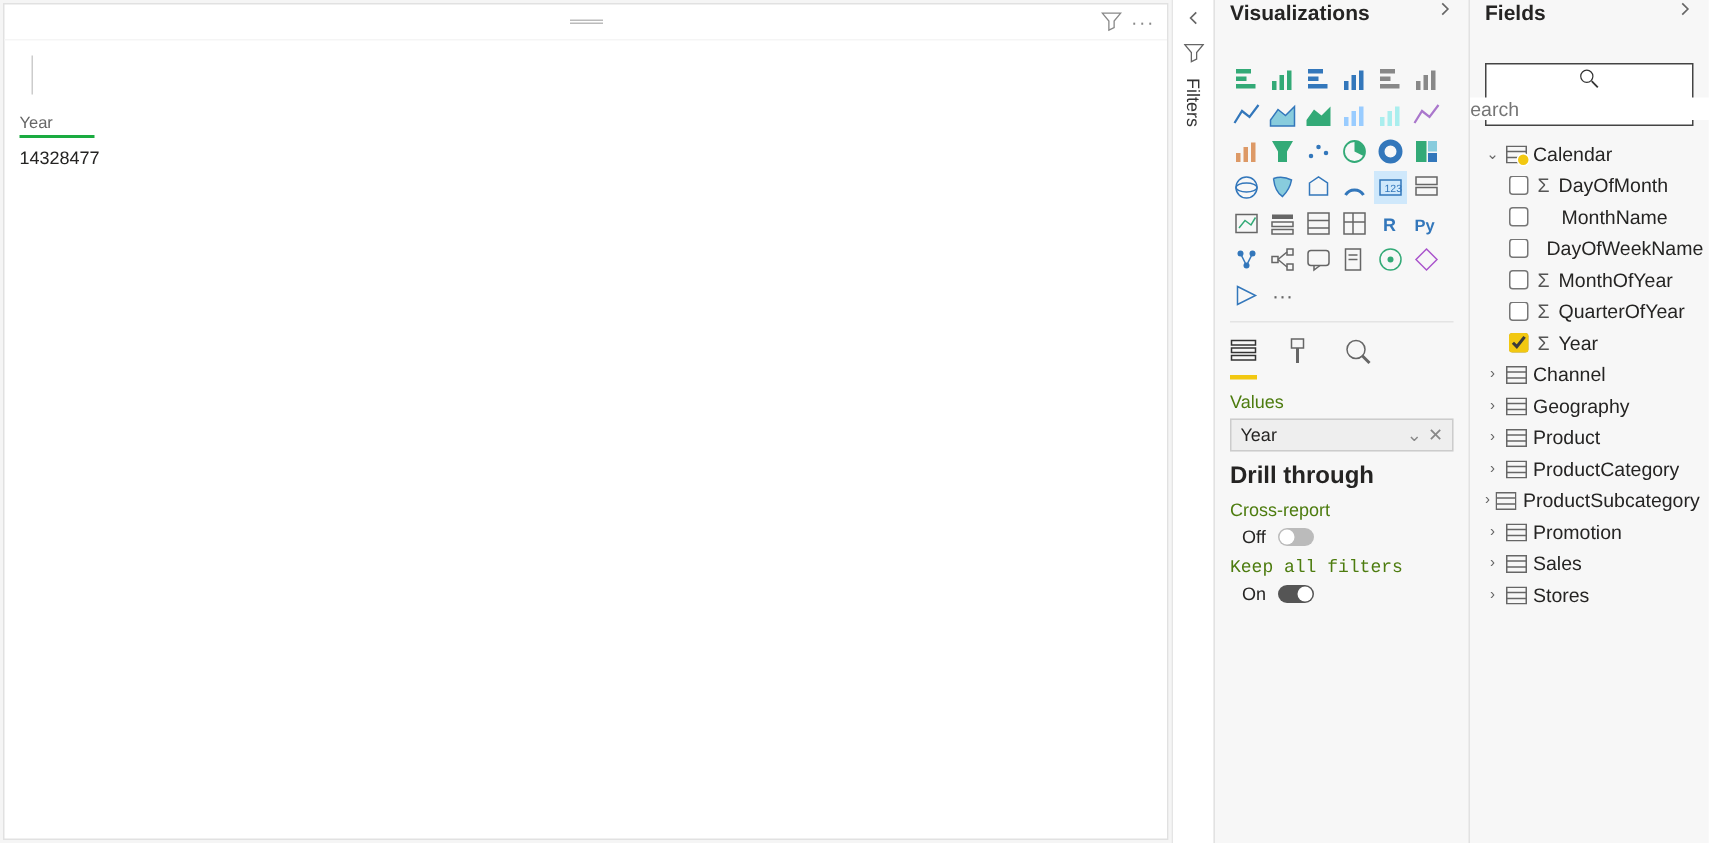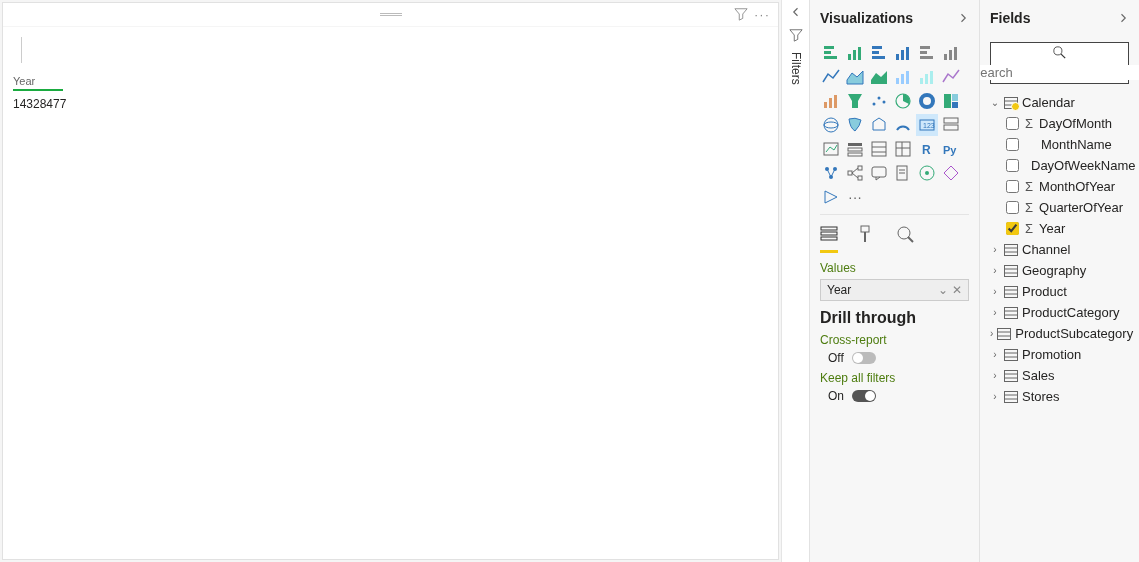--- a/index.html
+++ b/index.html
@@ -18,21 +18,21 @@
   .visual-card .value { font-size: 12px; margin-top: 6px; }
 
   
   .filters-tab { width: 28px; background: #fff; border-left: 1px solid #e5e5e5; display: flex; flex-direction: column; align-items: center; padding-top: 6px; gap: 10px; }
   .filters-tab .lbl { writing-mode: vertical-rl; font-size: 12px; color: #333; }
 
   
   .pane { background: #f7f7f7; border-left: 1px solid #e2e2e2; display: flex; flex-direction: column; }
   .viz-pane { width: 170px; }
   .fields-pane { width: 160px; background:#f7f7f7; }
-  .pane-header { height: 36px; display: flex; align-items: center; justify-content: space-between; padding: 0 10px; font-weight: 600; font-size: 14px; }
+  .pane-header { height: 36px; display: flex; justify-content: space-between; padding: 0 10px; font-weight: 600; font-size: 14px; }
   .pane-body { padding: 6px 10px 10px 10px; overflow: auto; flex: 1; }
 
   
   .viz-grid { display: grid; grid-template-columns: repeat(6, 22px); grid-auto-rows: 22px; gap: 2px 2px; margin-bottom: 6px; }
   .viz-item { width: 22px; height: 22px; display: flex; align-items: center; justify-content: center; cursor: pointer; }
   .viz-item svg { width: 18px; height: 18px; }
   .viz-item.selected { background: #cfe8fb; }
   .viz-item .more { font-size: 14px; color:#666; }
 
   
@@ -384,21 +384,21 @@
     </div>
 
     <div class="drillthrough-title">Drill through</div>
     <div class="well-label">Cross-report</div>
     <div class="toggle-row">
       <span>Off</span>
       <span class="toggle">
           <span class="knob"></span>
         </span>
     </div>
-    <div class="well-label" style="">Keep all filters</div>
+    <div class="well-label" style="font-family:Liberation Mono, monospace;">Keep all filters</div>
     <div class="toggle-row">
       <span>On</span>
       <span class="toggle on">
           <span class="knob"></span>
         </span>
     </div>
   </div>
 </div>
 
 <div class="pane fields-pane">

